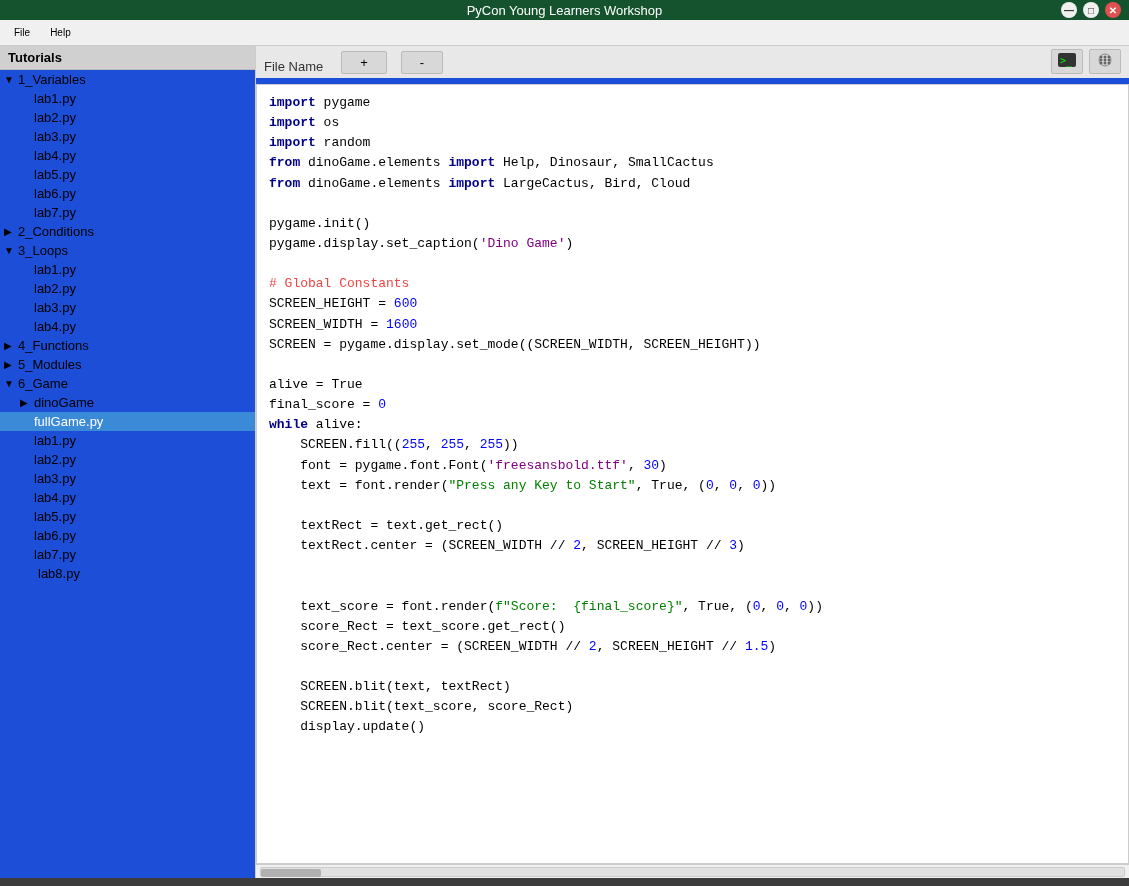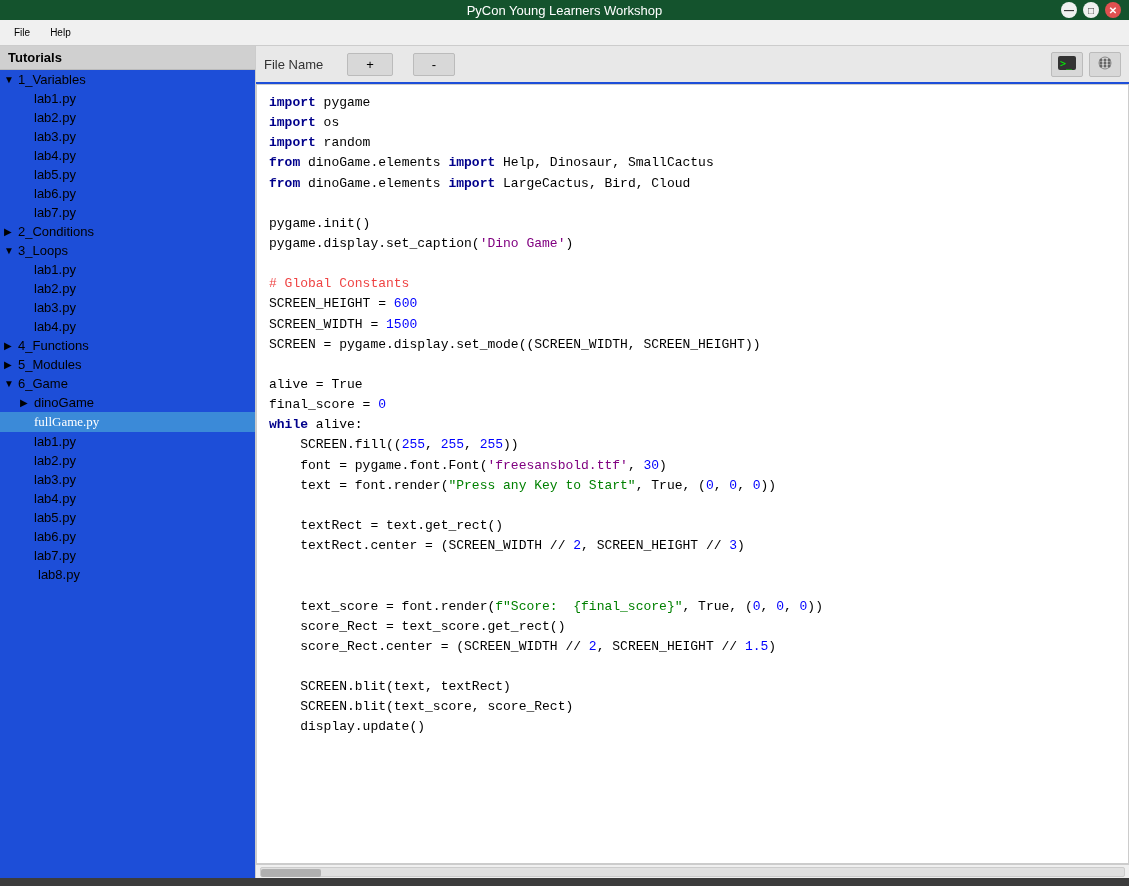--- a/index.html
+++ b/index.html
@@ -95,25 +95,25 @@
 
     
     #editor-area {
       flex: 1;
       display: flex;
       flex-direction: column;
       background: #f5f5f5;
     }
     #editor-toolbar {
       display: flex;
-      align-items: center;
+      align-items: flex-end;
       background: #e8e8e8;
-      border-bottom: 2px solid #1d4ed8;
+      border-bottom: 6px solid #1d4ed8;
       padding: 4px 8px;
-      gap: 20px;
+      gap: 14px;
       height: 38px;
     }
     .toolbar-label {
       font-size: 13px;
       color: #333;
       margin-right: 4px;
     }
     .toolbar-btn {
       background: #d8d8d8;
       border: 1px solid #bbb;
@@ -262,21 +262,21 @@
           <span>5_Modules</span>
         </div>
         <div class="tree-item" style="padding-left: 4px;">
           <span class="arrow">▼</span>
           <span>6_Game</span>
         </div>
         <div class="tree-item" style="padding-left: 20px;">
           <span class="arrow">▶</span>
           <span>dinoGame</span>
         </div>
-        <div class="tree-item selected" style="padding-left: 20px; font-family: Liberation Serif, serif;">
+        <div class="tree-item selected" style="padding-left: 20px;">
           <span class="arrow"></span>
           <span>fullGame.py</span>
         </div>
         <div class="tree-item" style="padding-left: 20px;">
           <span class="arrow"></span>
           <span>lab1.py</span>
         </div>
         <div class="tree-item" style="padding-left: 20px;">
           <span class="arrow"></span>
           <span>lab2.py</span>
@@ -344,21 +344,21 @@
 </span><span class="kw">import</span><span class="normal"> os
 </span><span class="kw">import</span><span class="normal"> random
 </span><span class="kw">from</span><span class="normal"> dinoGame.elements </span><span class="kw2">import</span><span class="normal"> Help, Dinosaur, SmallCactus
 </span><span class="kw">from</span><span class="normal"> dinoGame.elements </span><span class="kw2">import</span><span class="normal"> LargeCactus, Bird, Cloud
 
 pygame.init()
 pygame.display.set_caption(</span><span class="str">'Dino Game'</span><span class="normal">)
 
 </span><span class="comment"># Global Constants</span><span class="normal">
 SCREEN_HEIGHT = </span><span class="num">600</span><span class="normal">
-SCREEN_WIDTH = </span><span class="num">1500</span><span class="normal">
+SCREEN_WIDTH = </span><span class="num">1600</span><span class="normal">
 SCREEN = pygame.display.set_mode((SCREEN_WIDTH, SCREEN_HEIGHT))
 
 alive = True
 final_score = </span><span class="num">0</span><span class="normal">
 </span><span class="kw">while</span><span class="normal"> alive:
     SCREEN.fill((</span><span class="num">255</span><span class="normal">, </span><span class="num">255</span><span class="normal">, </span><span class="num">255</span><span class="normal">))
     font = pygame.font.Font(</span><span class="str">'freesansbold.ttf'</span><span class="normal">, </span><span class="num">30</span><span class="normal">)
     text = font.render(</span><span class="str2">"Press any Key to Start"</span><span class="normal">, True, (</span><span class="num">0</span><span class="normal">, </span><span class="num">0</span><span class="normal">, </span><span class="num">0</span><span class="normal">))
 
     textRect = text.get_rect()

